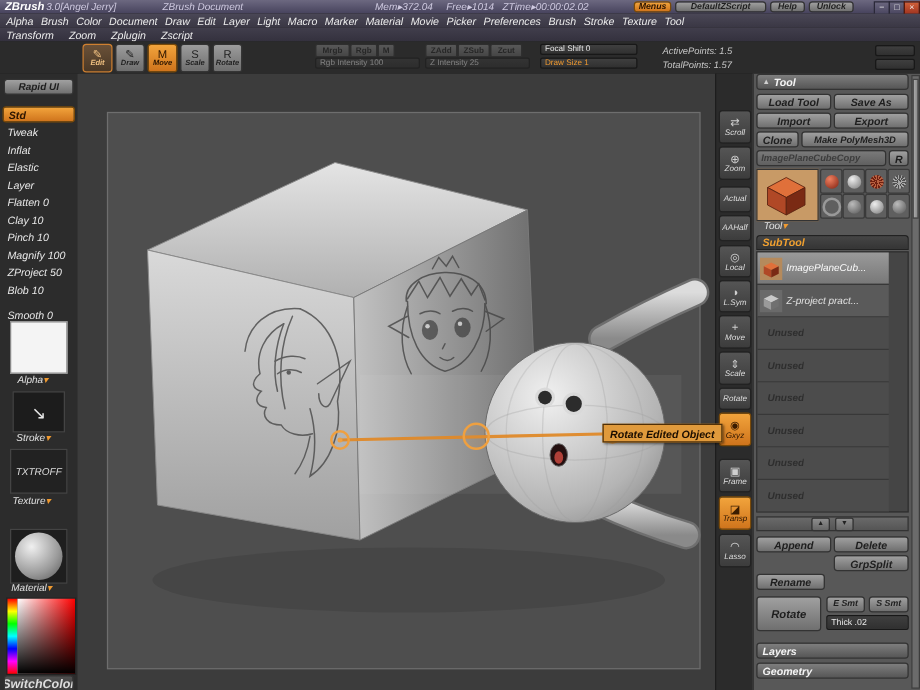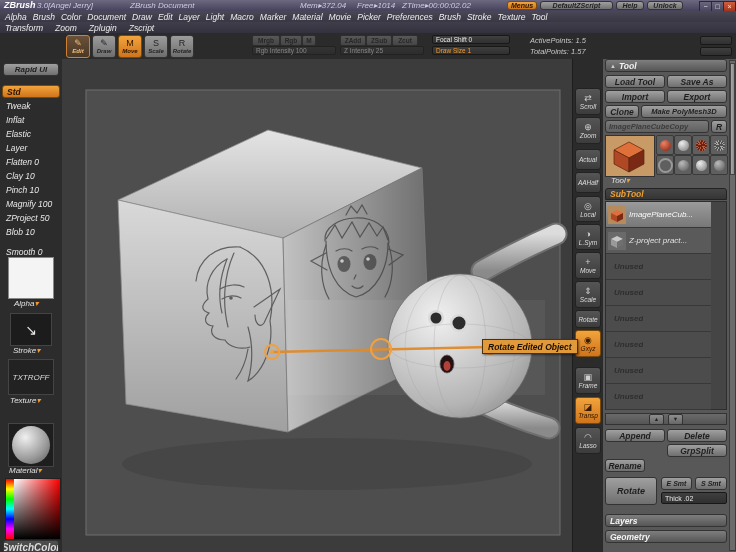--- a/index.html
+++ b/index.html
@@ -486,21 +486,21 @@
           <span>▲</span>
         </div>
       <div class="rearr">
           <span>▼</span>
         </div>
     </div>
 
     <div class="btn pbtn" style="left:2px;top:370px;width:60px">Append</div>
     <div class="btn pbtn" style="left:64px;top:370px;width:60px">Delete</div>
     <div class="btn pbtn" style="left:64px;top:385px;width:60px">GrpSplit</div>
-    <div class="btn pbtn" style="left:2px;top:400px;width:40px">Rename</div>
+    <div class="btn pbtn" style="left:2px;top:400px;width:55px">Rename</div>
 
     <div class="btn" style="position:absolute;left:2px;top:418px;width:52px;height:28px;font-size:9px">Rotate</div>
     <div class="btn pbtn" style="left:58px;top:418px;width:31px;font-size:7px">E Smt</div>
     <div class="btn pbtn" style="left:92px;top:418px;width:32px;font-size:7px">S Smt</div>
     <div class="slider" style="left:58px;top:433px;width:66px;height:12px;font-size:7px">Thick .02</div>
 
     <div class="sechdr" style="top:455px">
         <span>Layers</span>
       </div>
     <div class="sechdr" style="top:471px">

